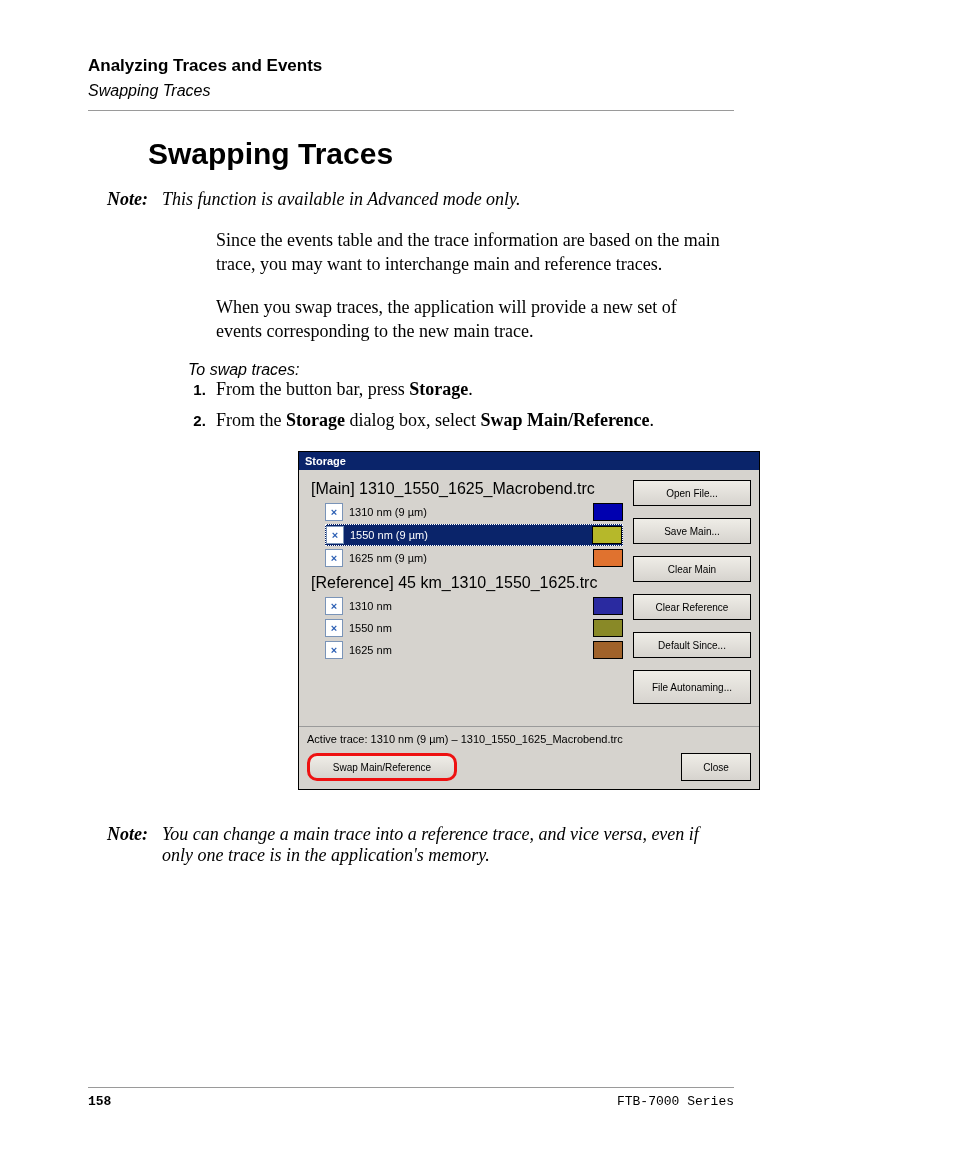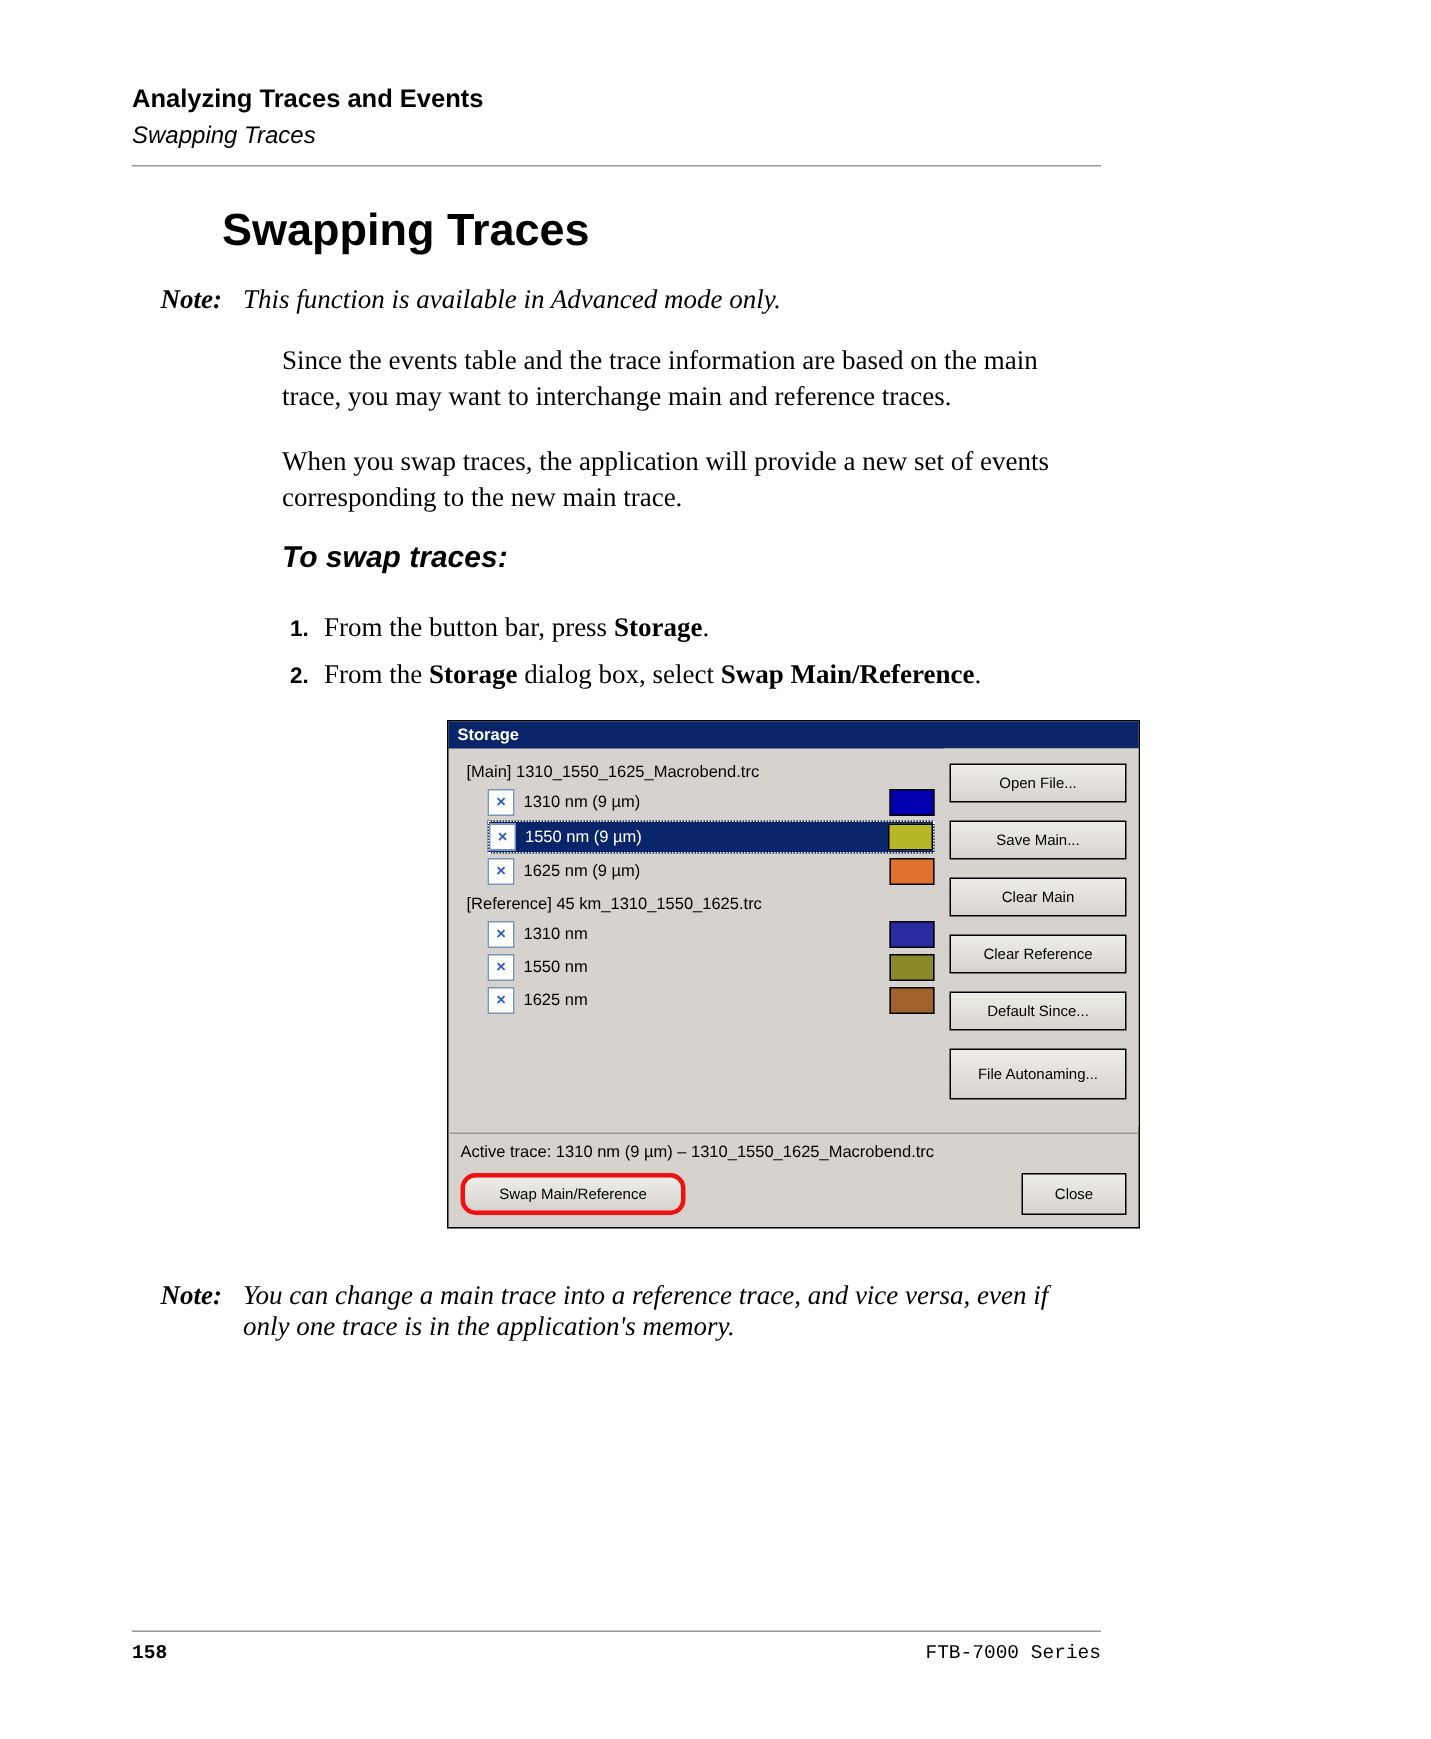--- a/index.html
+++ b/index.html
@@ -6,33 +6,33 @@
   .page{width:822px;height:1159px;position:relative;box-sizing:border-box;padding:56px 88px 56px 88px;border-radius:11px;}
   .running-head{font-family:Verdana,Arial,sans-serif;}
   .rh-chapter{font-weight:700;font-size:17px;}
   .rh-section{font-style:italic;font-size:16px;margin-top:6px;}
   .rh-rule{border:none;border-top:1px solid #9a9a9a;margin:10px 0 26px 0;}
   .title{font-family:Verdana,Arial,sans-serif;font-weight:700;font-size:30px;margin-left:60px;margin-bottom:18px;}
   .note-row{display:flex;gap:14px;margin-bottom:18px;}
   .note-label{font-style:italic;font-weight:700;font-size:18px;min-width:56px;text-align:right;flex:0 0 60px;}
   .note-text{font-style:italic;font-size:18px;flex:1;}
   .body-block{margin-left:100px;margin-right:10px;}
-  .para{font-size:18px;line-height:1.35;margin-bottom:18px;}
-  .proc-title{font-family:Verdana,Arial,sans-serif;font-style:italic;font-weight:700;font-size:20px;margin-bottom:24px;}
+  .para{font-size:18px;line-height:1.35;margin-bottom:18px;margin-left:28px;}
+  .proc-title{font-family:Verdana,Arial,sans-serif;font-style:italic;font-weight:400;font-size:16px;margin-bottom:0;}
   ol.steps{margin:0 0 20px 0;padding-left:22px;font-size:18px;}
   ol.steps li{margin-bottom:10px;padding-left:6px;}
   ol.steps li::marker{font-family:Verdana,Arial,sans-serif;font-weight:700;font-size:15px;}
   .bold{font-weight:700;}
   
   .shot{width:460px;margin-left:110px;border:1px solid #000;font-family:Tahoma,Arial,sans-serif;background:#d6d3ce;}
   .titlebar{background:#0a246a;color:#fff;font-size:11px;font-weight:700;padding:3px 6px;}
   .shot-body{display:flex;}
   .left-pane{flex:1;padding:10px 6px 6px 8px;}
   .right-pane{width:118px;padding:10px 8px 6px 4px;background:#d6d3ce;}
-  .file-label{font-size:11px;color:#000;margin:0 0 4px 4px;}
+  .file-label{font-size:16px;color:#000;margin:0 0 4px 4px;}
   .trace-row{display:flex;align-items:center;gap:6px;margin:0 0 2px 18px;height:20px;}
   .x-icon{width:16px;height:16px;border:1px solid #7a94b8;background:#fff;display:flex;align-items:center;justify-content:center;color:#2b5fb4;font-weight:700;font-size:11px;line-height:1;}
   .trace-label{flex:1;font-size:11px;}
   .trace-row.selected{background:#0a246a;border:1px dotted #fff;}
   .trace-row.selected .trace-label{color:#fff;}
   .swatch{width:28px;height:16px;border:1px solid #000;}
   .side-btn{display:block;width:100%;height:26px;margin-bottom:12px;border:1px solid #000;background:linear-gradient(#efede7,#d6d3ce);font-size:10px;font-family:Tahoma,Arial,sans-serif;}
   .side-btn.tall{height:34px;line-height:1.1;}
   .sep-rule{border:none;border-top:1px solid #9a9a9a;margin:4px 0 6px 0;}
   .active-line{font-size:11px;color:#000;margin:2px 0 8px 8px;}

